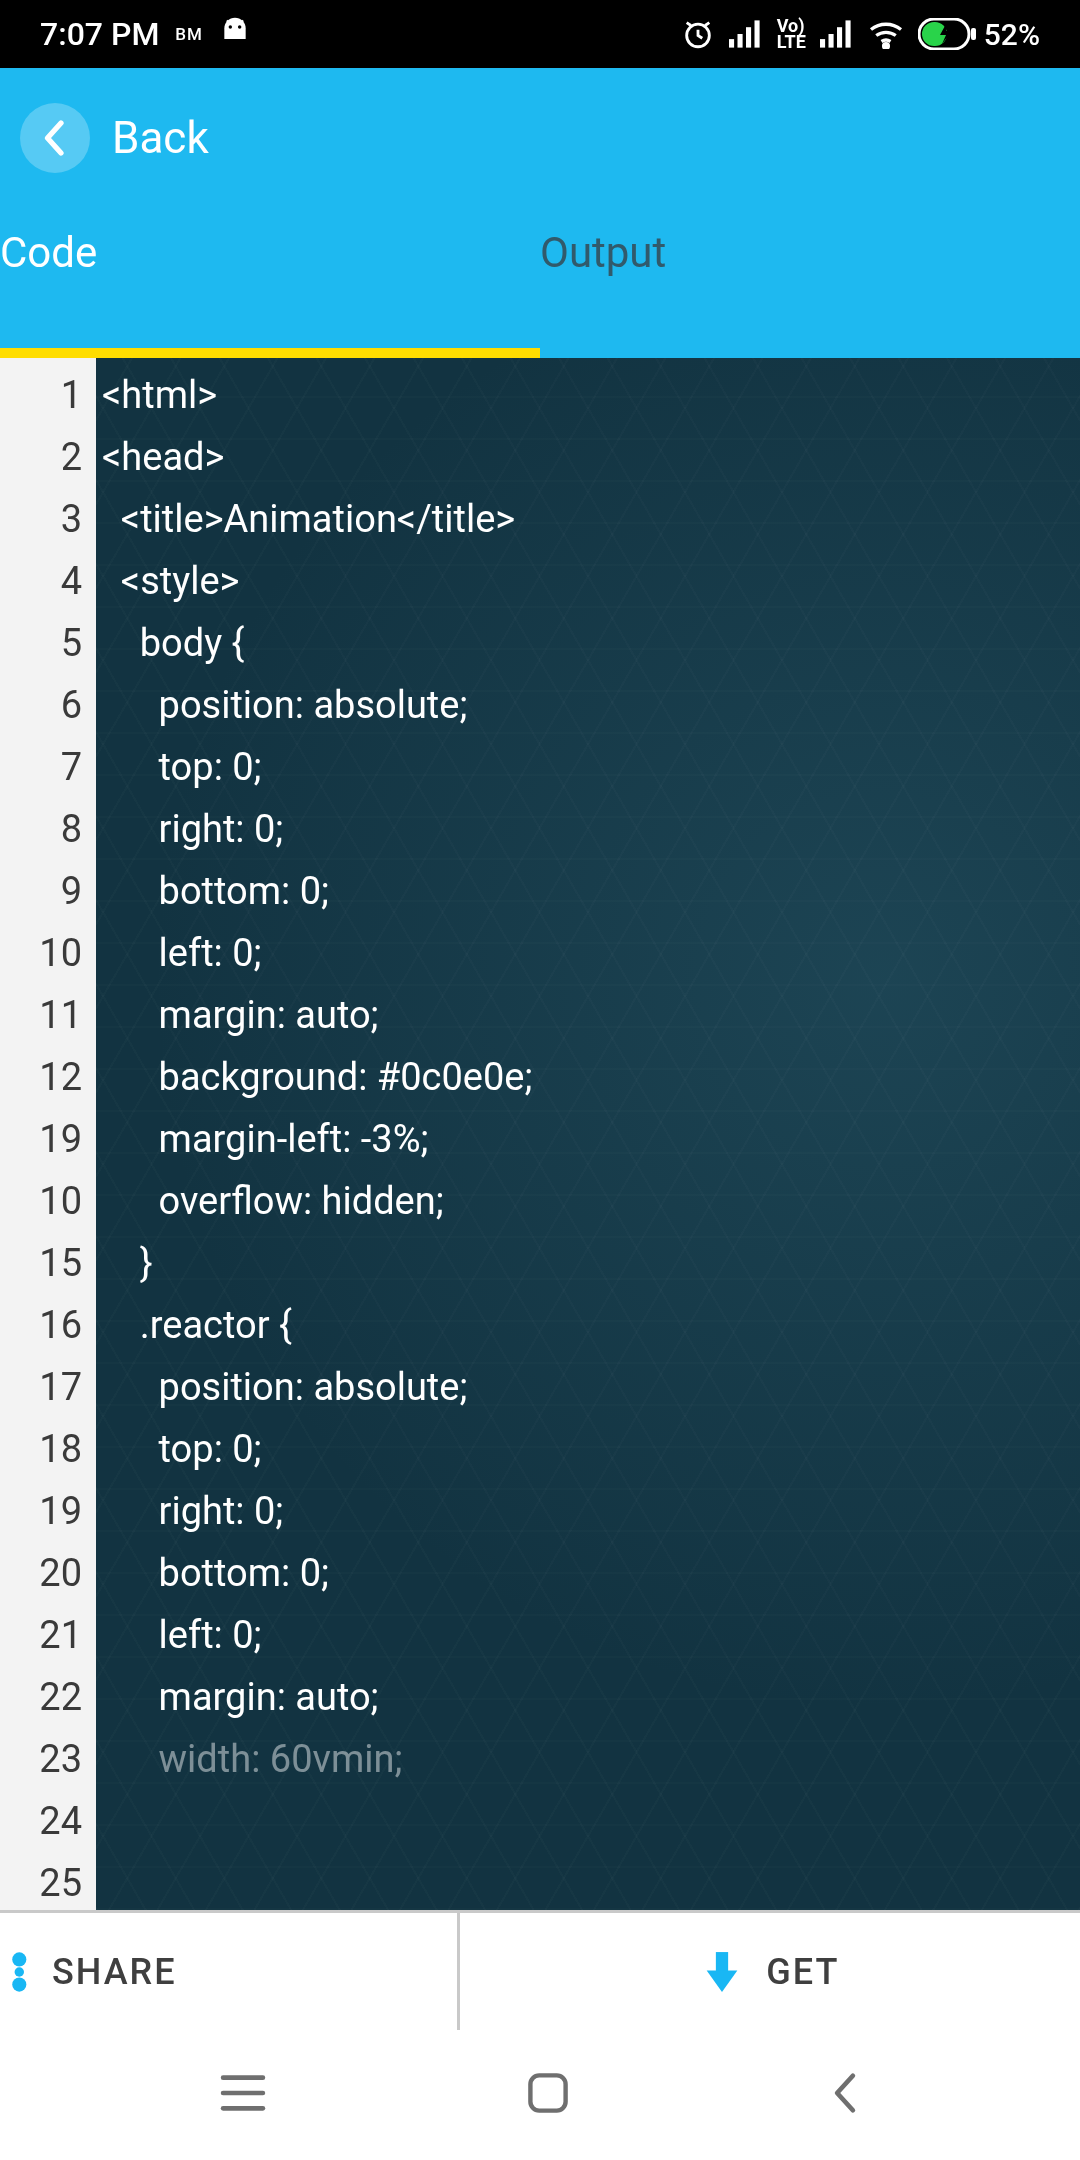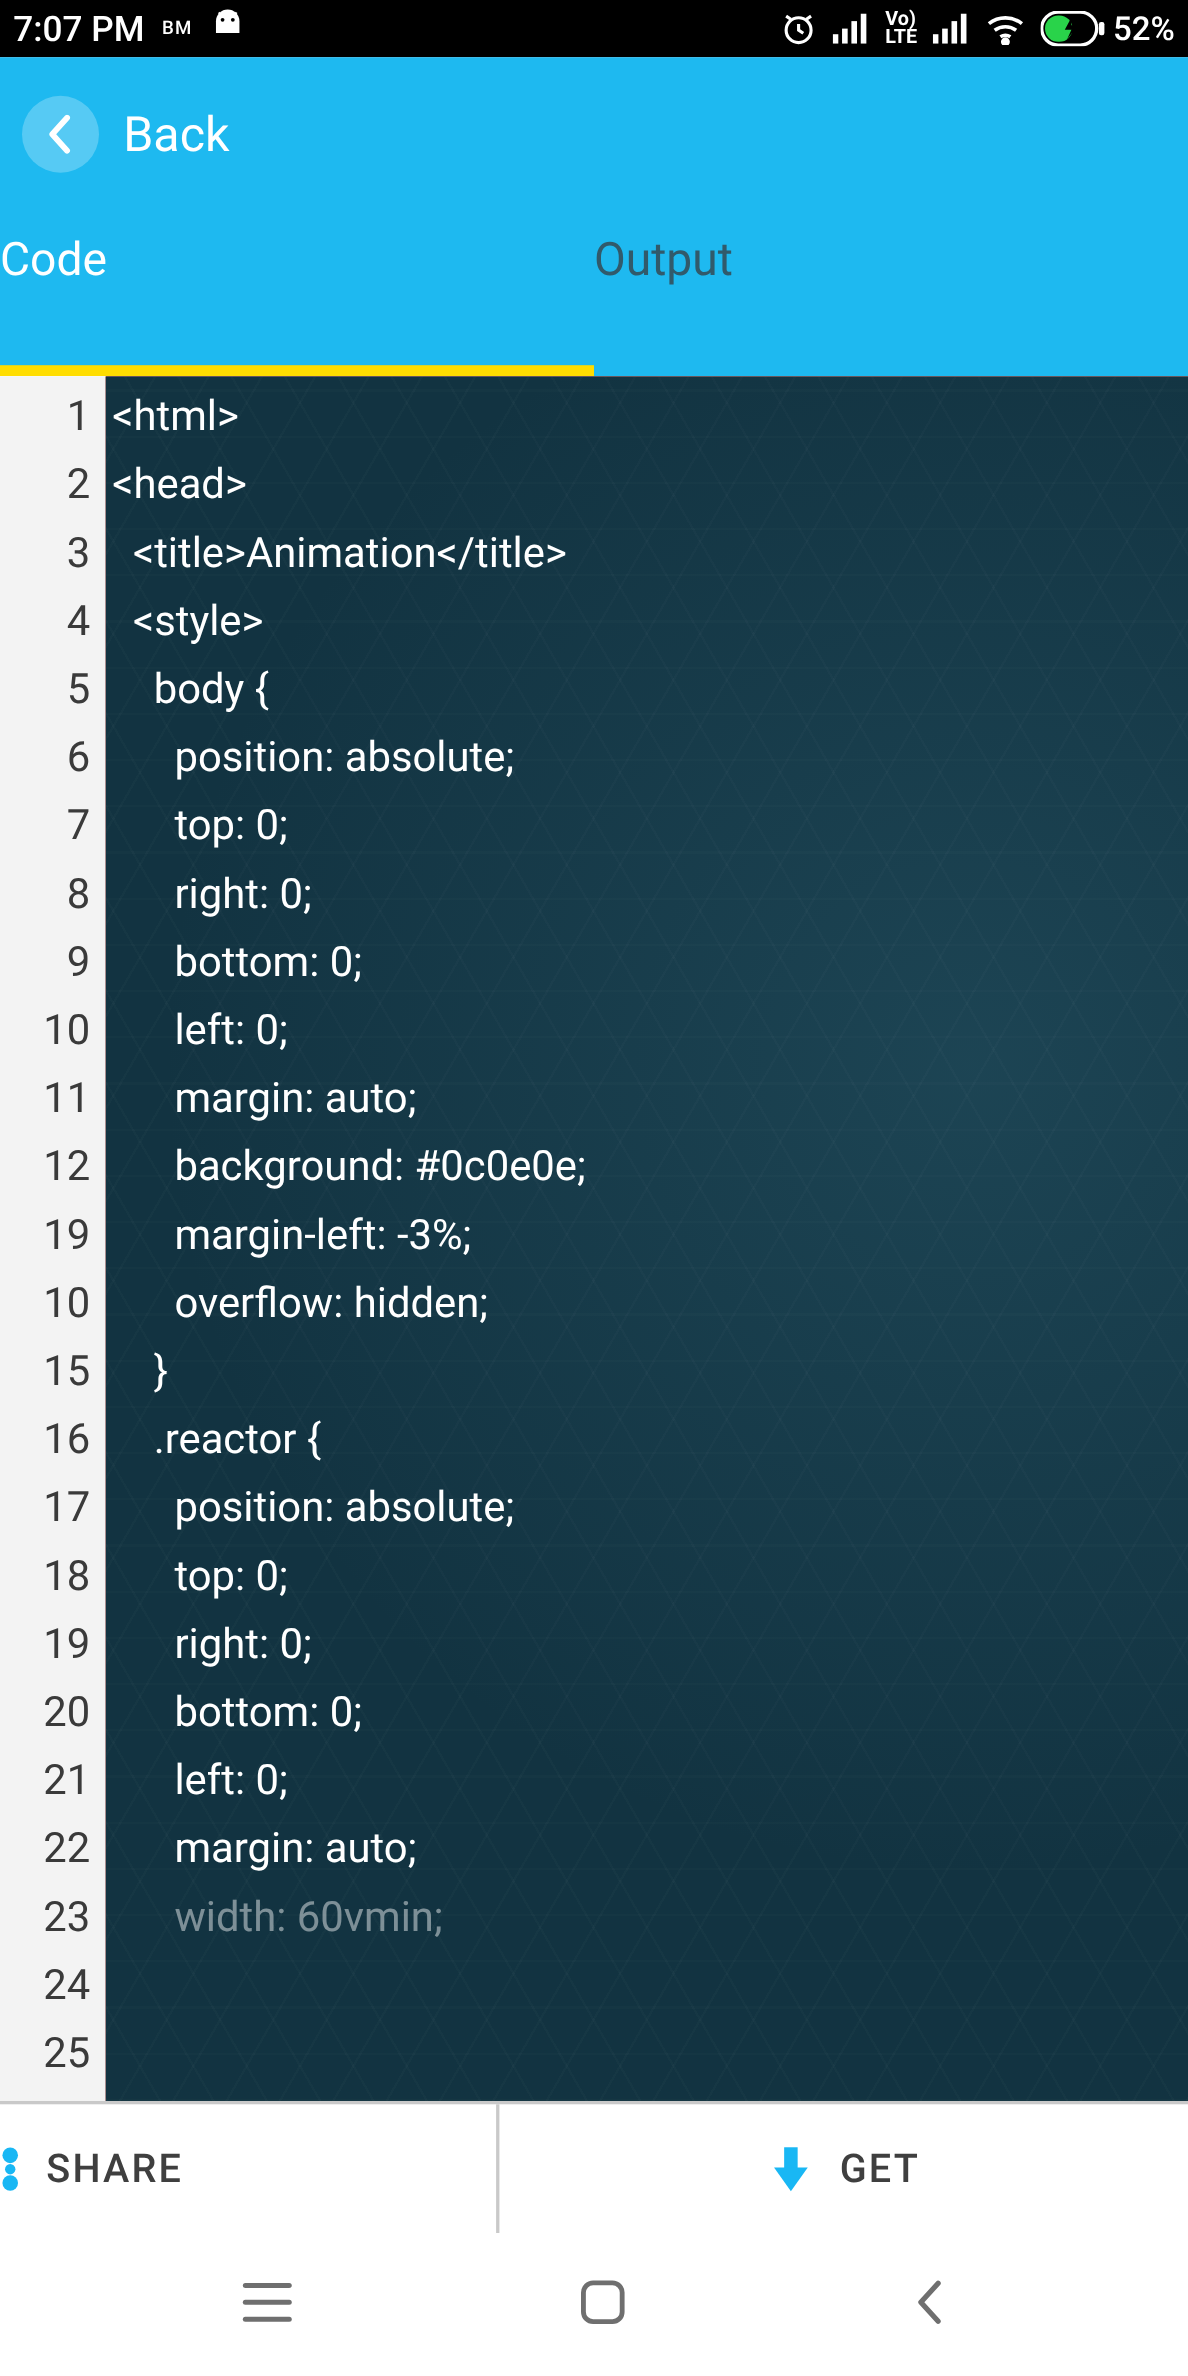--- a/index.html
+++ b/index.html
@@ -8,27 +8,27 @@
     width: 1080px;
     height: 2160px;
     background: #ffffff;
     position: relative;
     display: flex;
     flex-direction: column;
     overflow: hidden;
   }
   
   .status-bar {
-    height: 52px;
+    height: 68px;
     background: #000000;
     color: #ffffff;
     display: flex;
     align-items: center;
     justify-content: space-between;
-    padding: 0 12px;
+    padding: 0 40px;
     font-size: 30px;
     font-weight: 500;
   }
   .status-left { display: flex; align-items: center; gap: 16px; }
   .status-right { display: flex; align-items: center; gap: 14px; }
   .status-time { font-size: 32px; font-weight: 500; }
   .status-bm { font-size: 17px; letter-spacing: 1px; }
   .status-right svg { display: block; }
   .battery-wrap { display: flex; align-items: center; gap: 6px; }
 
@@ -89,21 +89,21 @@
     text-align:right;
     padding-top:6px;
     line-height:62px;
     padding-right:14px;
     font-family: Roboto, Arial, sans-serif;
   }
   .code-area {
     flex:1;
     position:relative;
     overflow:hidden;
-    background:#7f1d1d;
+    background:#0f172a;
   }
   .code-bg {
     position:absolute;
     inset:0;
     background:
       radial-gradient(circle at 80% 40%, rgba(60,120,140,0.25), transparent 60%),
       #123341;
   }
   .code-bg::before {
     content:'';
@@ -140,21 +140,21 @@
     align-items:center;
     justify-content:center;
     gap:22px;
     font-size:36px;
     font-weight:500;
     color:#3f3f3f;
     letter-spacing:2px;
     border-right: 3px solid #c9c9c9;
   }
   .action-btn:last-child { border-right:none; }
-  .action-btn:first-child { flex:0.72; justify-content:flex-start; gap:14px;}
+  .action-btn:first-child { flex:0.72; justify-content:flex-start; padding-left:10px; gap:14px;}
   .action-ico { display:flex; align-items:center; justify-content:center; }
 
   
   .nav-bar {
     height: 130px;
     background:#ffffff;
     display:flex;
     align-items:center;
     justify-content:space-around;
     padding: 0 90px;

